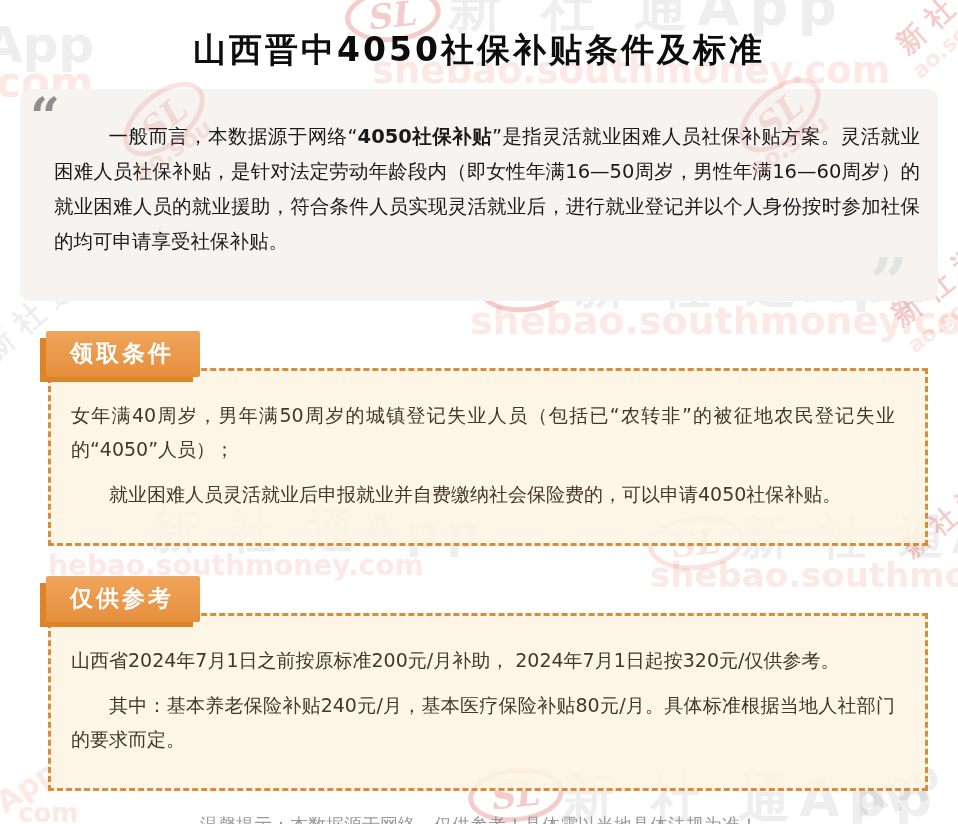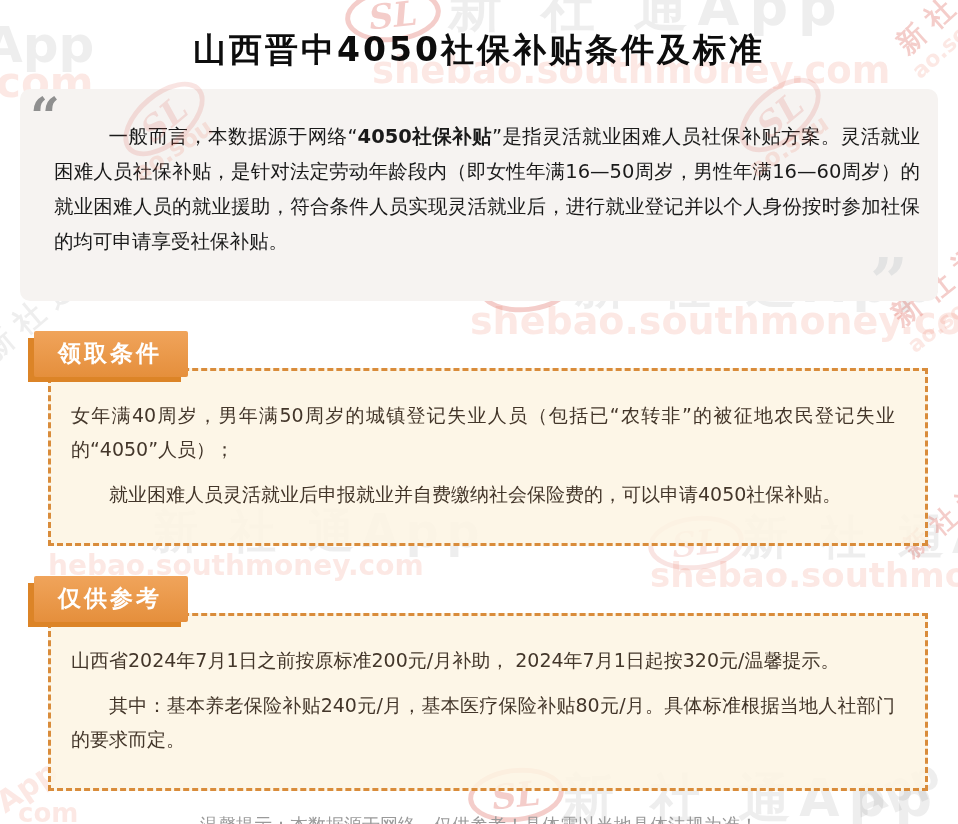--- a/index.html
+++ b/index.html
@@ -47,21 +47,21 @@
     font-size:66px;color:#e3e3e3;line-height:1;
   }
   .intro-card p{
     position:relative;z-index:3;
     margin:0;font-size:19.5px;line-height:35px;color:#1a1a1a;
     text-indent:2.8em;text-align:justify;
   }
 
   
   .section{position:relative;margin:30px 30px 0 30px;z-index:1;}
-  .ribbon-wrap{position:relative;display:inline-block;margin-left:4px;z-index:2;}
+  .ribbon-wrap{position:relative;display:inline-block;margin-left:16px;z-index:2;}
   .ribbon-wrap::before{
     content:"";position:absolute;left:-6px;top:7px;right:7px;bottom:-5px;
     background:#dc8427;
   }
   .ribbon{
     position:relative;display:inline-block;
     background:linear-gradient(180deg,#f0a45b,#e58f3c);
     color:#fff;font-size:23px;font-weight:bold;letter-spacing:3px;
     padding:7px 26px 8px 24px;border-radius:2px;
   }
@@ -148,20 +148,20 @@
       <p class="flush">女年满40周岁，男年满50周岁的城镇登记失业人员（包括已“农转非”的被征地农民登记失业的“4050”人员）；</p>
       <p>就业困难人员灵活就业后申报就业并自费缴纳社会保险费的，可以申请4050社保补贴。</p>
     </div>
   </div>
 
   <div class="section">
     <div class="ribbon-wrap">
       <div class="ribbon">仅供参考</div>
     </div>
     <div class="dashed-box">
-      <p class="flush">山西省2024年7月1日之前按原标准200元/月补助， 2024年7月1日起按320元/温馨提示。</p>
+      <p class="flush">山西省2024年7月1日之前按原标准200元/月补助， 2024年7月1日起按320元/仅供参考。</p>
       <p>其中：基本养老保险补贴240元/月，基本医疗保险补贴80元/月。具体标准根据当地人社部门的要求而定。</p>
     </div>
   </div>
 
   <div class="footer">温馨提示：本数据源于网络，仅供参考！具体需以当地具体法规为准！</div>
 
 </div>
 
 </body></html>

